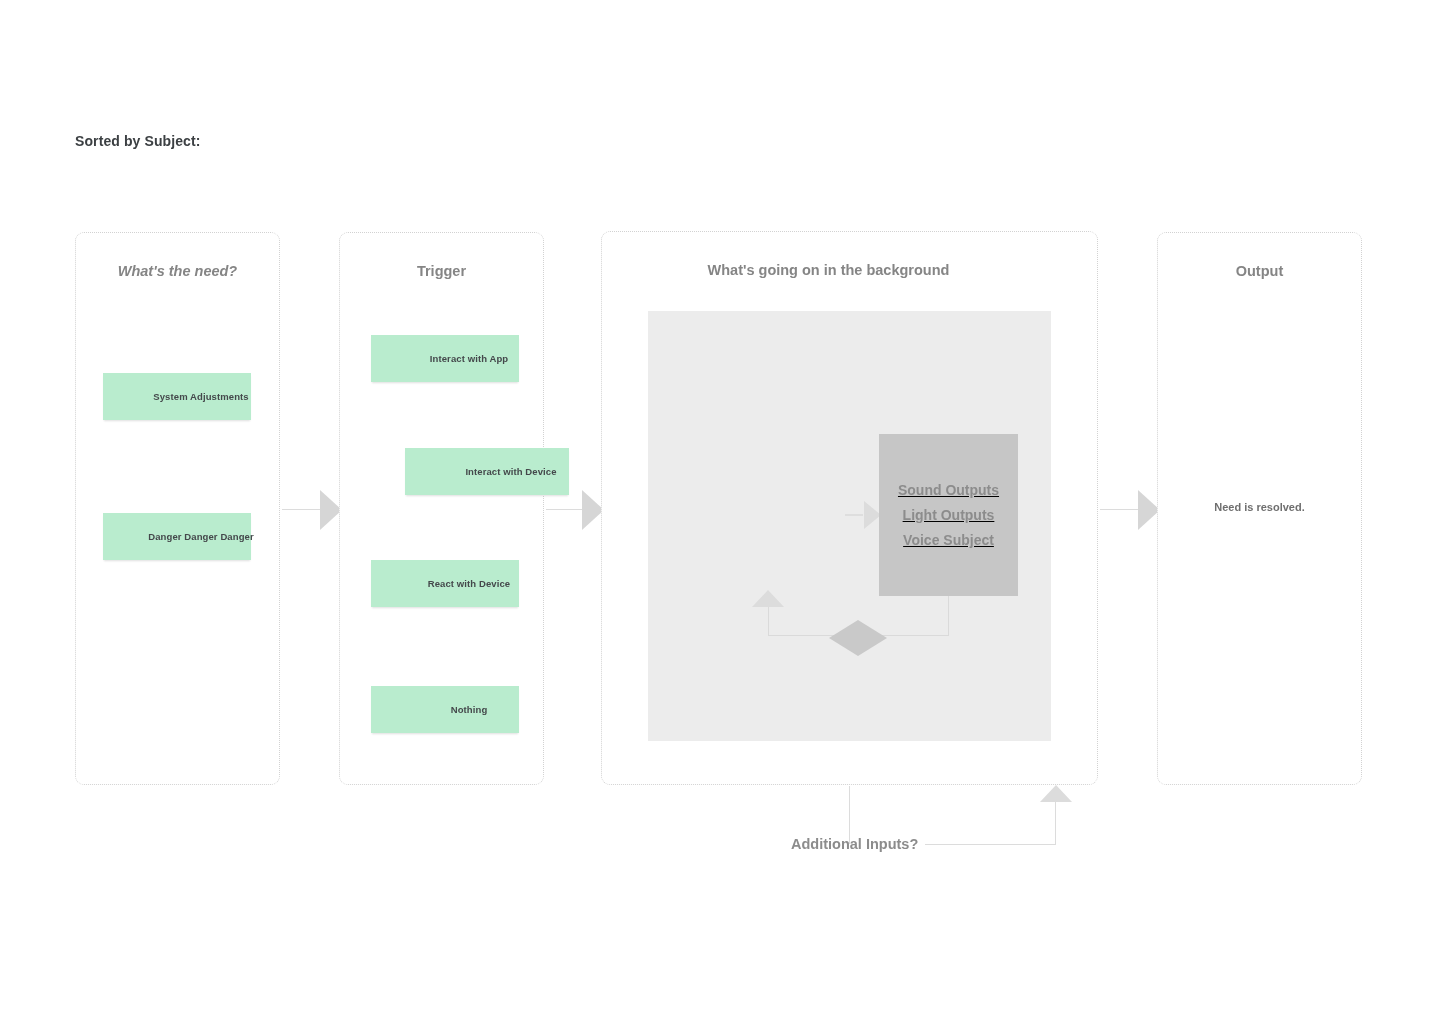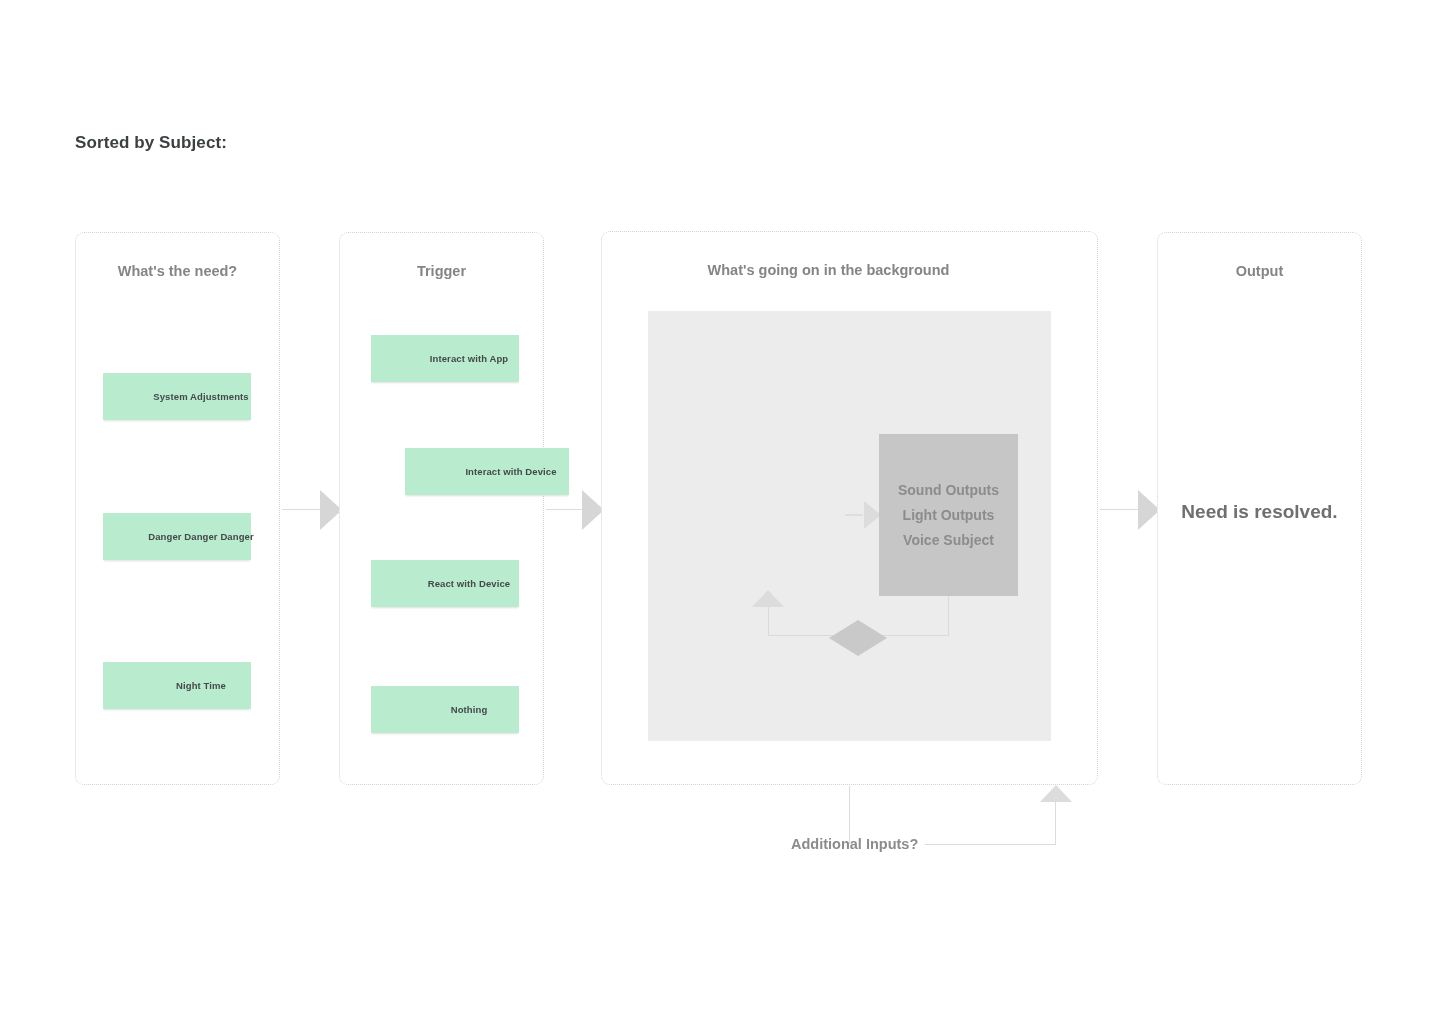--- a/index.html
+++ b/index.html
@@ -18,21 +18,21 @@
   .canvas {
     position: absolute;
     inset: 0;
   }
 
   
   .page-title {
     position: absolute;
     left: 75px;
     top: 133px;
-    font-size: 17px;
+    font-size: 14px;
     font-weight: bold;
     color: #3c4043;
     letter-spacing: 0.1px;
     white-space: nowrap;
   }
 
   
   .column {
     position: absolute;
     border: 1px dotted #d2d2d2;
@@ -45,21 +45,21 @@
     top: 30px;
     left: 0;
     right: 0;
     text-align: center;
     font-size: 14.5px;
     font-weight: bold;
     color: #858585;
     white-space: nowrap;
   }
 
-  #col-need   { left: 75px;   top: 232px; width: 205px; height: 553px; }
+  #col-need   { left: 75px;   top: 232px; width: 205px; height: 553px; font-style: italic; }
   #col-trigger{ left: 339px;  top: 232px; width: 205px; height: 553px; }
   #col-bg     { left: 601px;  top: 231px; width: 497px; height: 554px; }
   #col-output { left: 1157px; top: 232px; width: 205px; height: 553px; }
 
   #col-bg .column-title { left: 0; right: 42px; }
 
   
   .green-box {
     position: absolute;
     background: #b9ecce;
@@ -152,20 +152,21 @@
     left: 879px;
     top: 434px;
     width: 139px;
     height: 162px;
     background: #c6c6c6;
     display: flex;
     flex-direction: column;
     align-items: center;
     justify-content: center;
     gap: 9px;
+    text-decoration: underline;
   }
   #outputs-box .out-line {
     font-size: 14px;
     font-weight: bold;
     color: #8c8c8c;
     white-space: nowrap;
   }
 
   
   #arrow-circle-out { position: absolute; left: 845px; top: 495px; width: 36px; height: 40px; }
@@ -203,21 +204,21 @@
     clip-path: polygon(50% 0%, 100% 50%, 50% 100%, 0% 50%);
   }
 
   
   #output-text {
     position: absolute;
     left: 1157px;
     top: 501px;
     width: 205px;
     text-align: center;
-    font-size: 19px;
+    font-size: 11px;
     font-weight: bold;
     color: #6f6f6f;
     white-space: nowrap;
   }
 
   
   #ai-label {
     position: absolute;
     left: 791px;
     top: 836px;
@@ -249,23 +250,20 @@
 
   <div class="column" id="col-need">
     <div class="column-title">What's the need?</div>
   </div>
   <div class="green-box" id="box-system">
     <span class="label">System Adjustments</span>
   </div>
   <div class="green-box" id="box-danger">
     <span class="label">Danger Danger Danger</span>
   </div>
-  <div class="green-box" id="box-night">
-    <span class="label">Night Time</span>
-  </div>
 
   <div class="connector" id="conn-1">
     <div class="line"></div>
     <div class="head"></div>
   </div>
 
   <div class="column" id="col-trigger">
     <div class="column-title">Trigger</div>
   </div>
   <div class="green-box" id="box-app">

